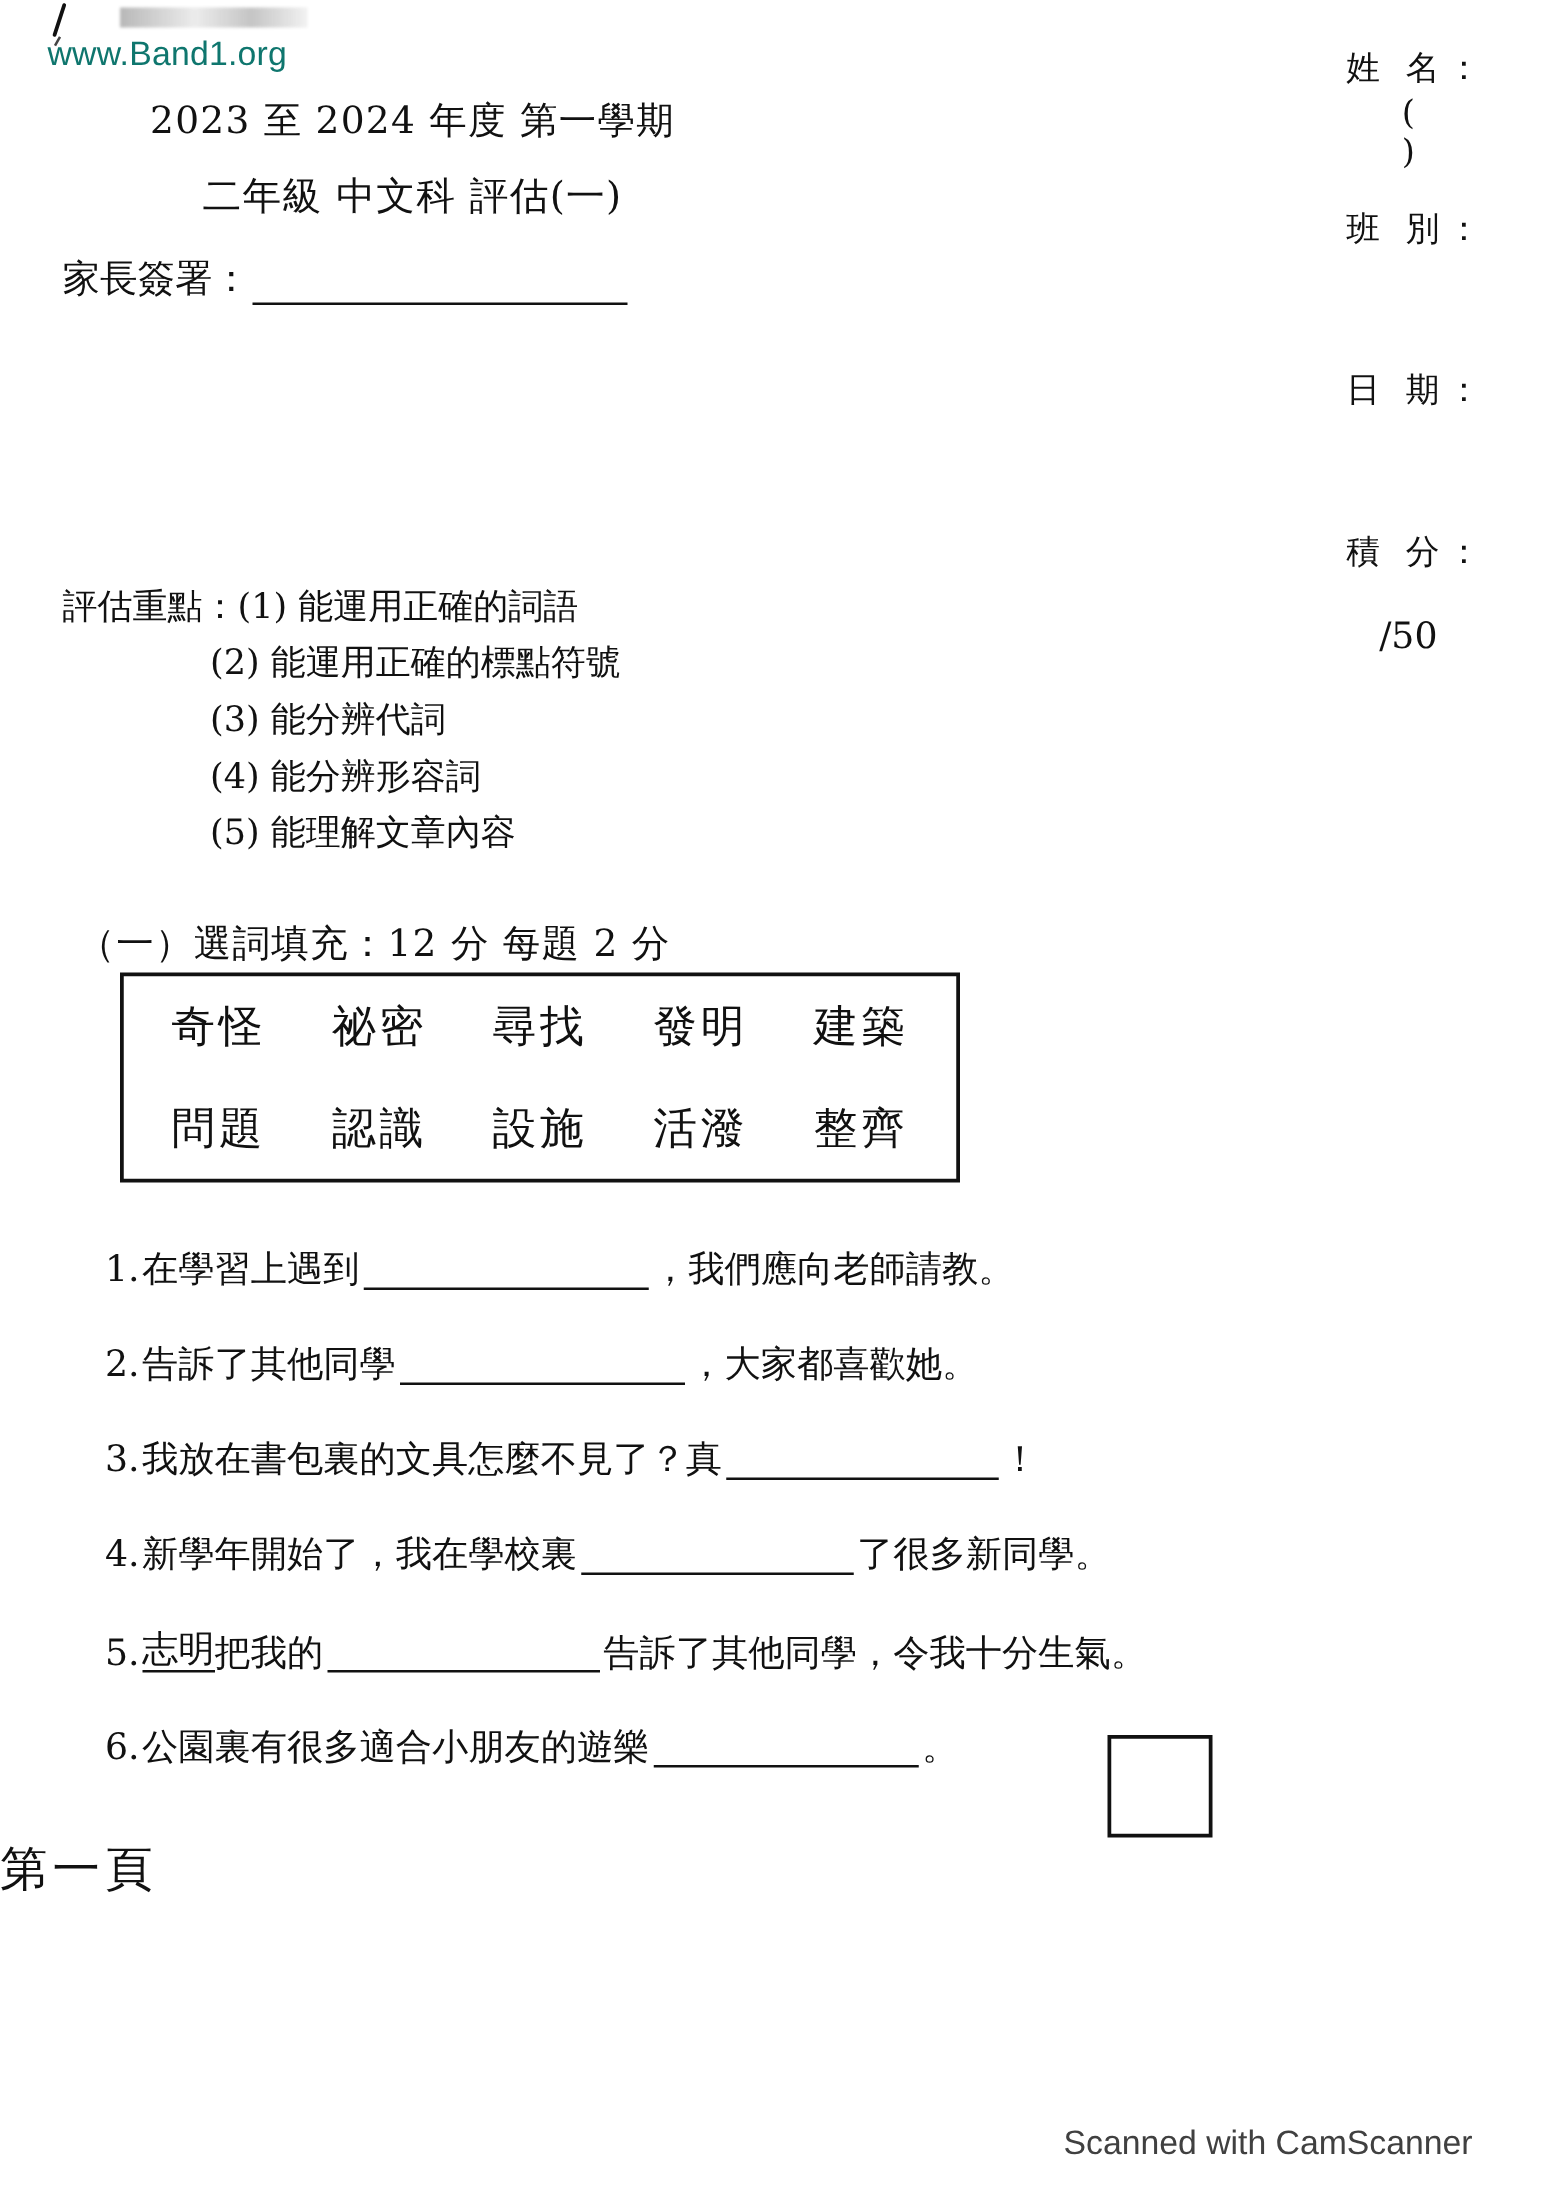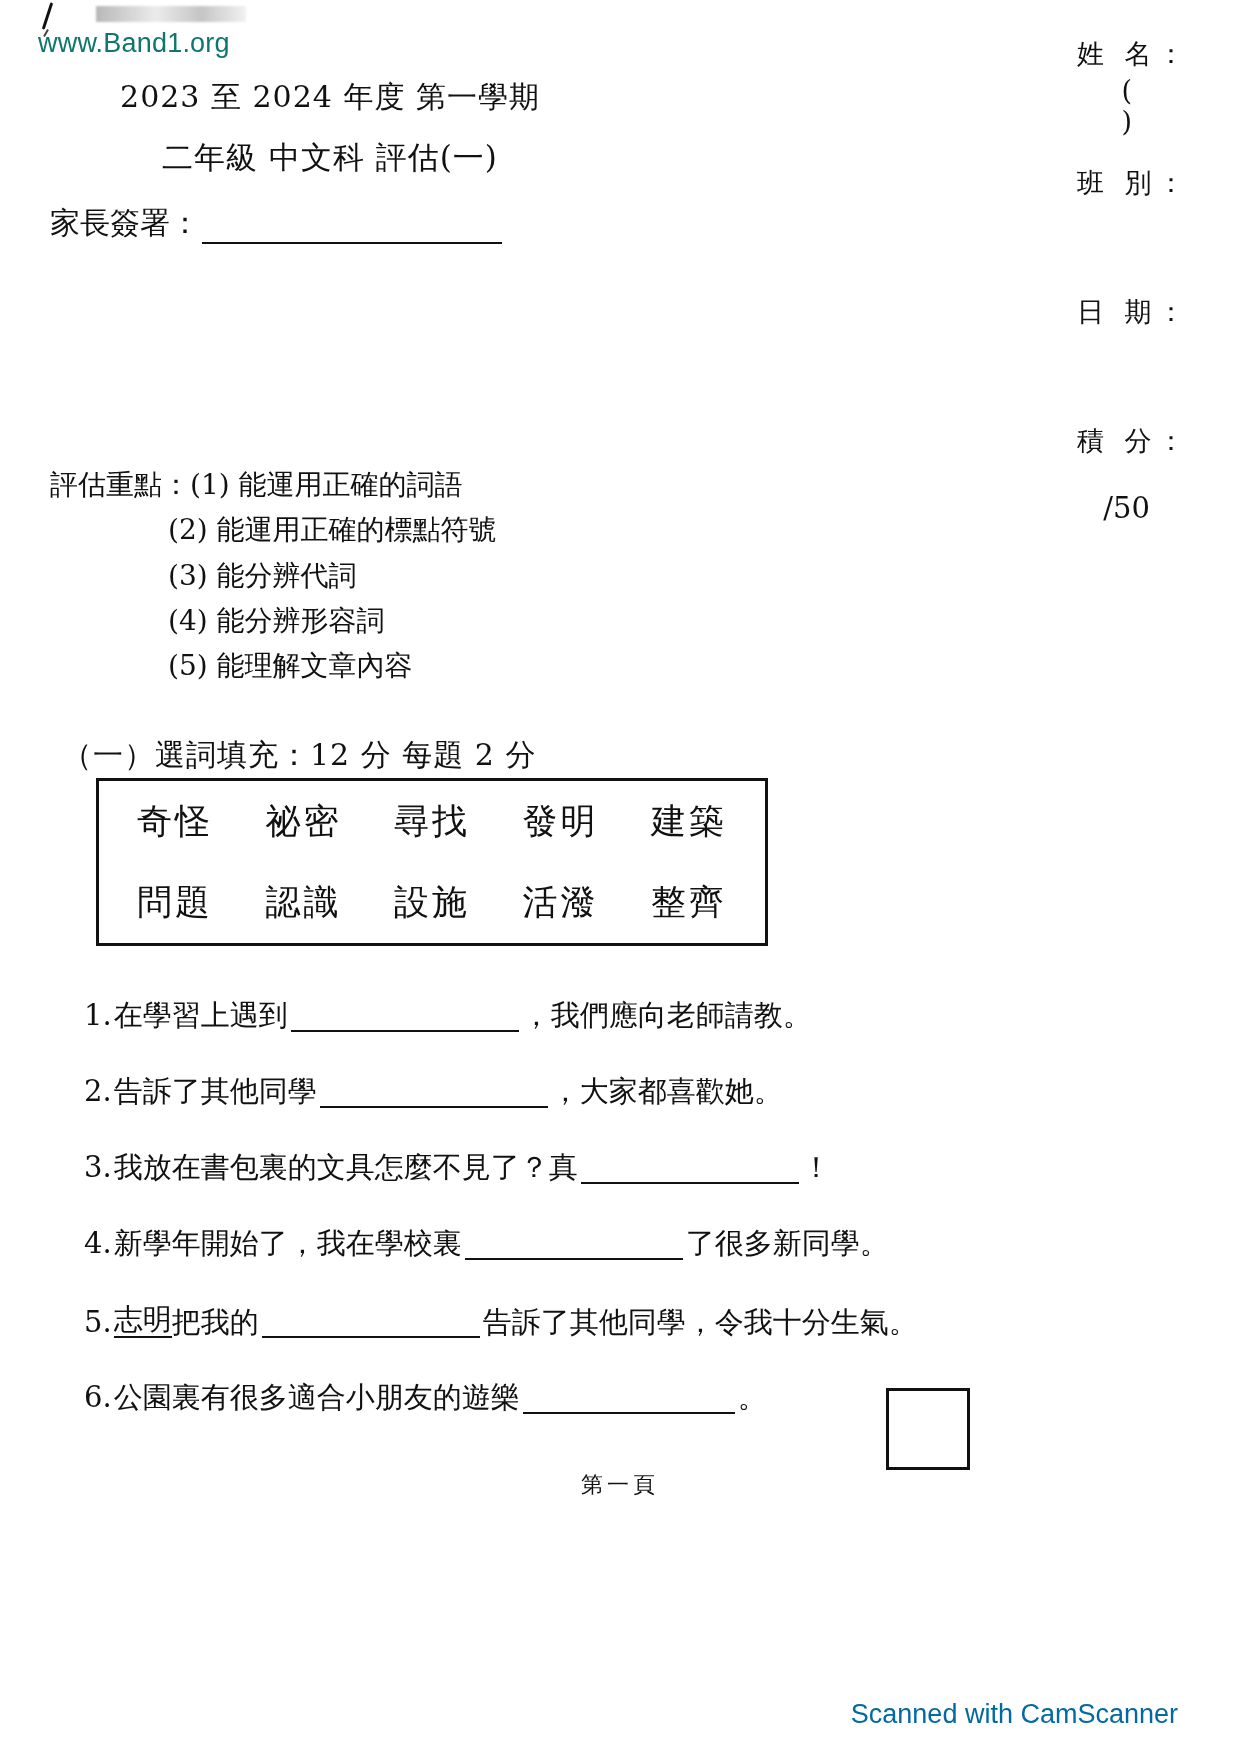--- a/index.html
+++ b/index.html
@@ -234,31 +234,30 @@
     height: 76px;
     border: 3px solid #111;
   }
 
   
   .page-no {
     position: absolute;
     left: 0;
     right: 0;
     top: 1470px;
-    text-align: center;
-    font-size: 22px;
+    font-size: 38px;
     letter-spacing: 4px;
   }
   .scanner {
     position: absolute;
     right: 62px;
     bottom: 24px;
     font-family: "Liberation Sans", sans-serif;
     font-size: 27px;
-    color: #0369a1;
+    color: #404040;
     text-align: center;
   }
 </style>
 </head>
 <body>
 
 <div class="page">
 
   <div class="corner-mark">
     <div class="slash"></div>

